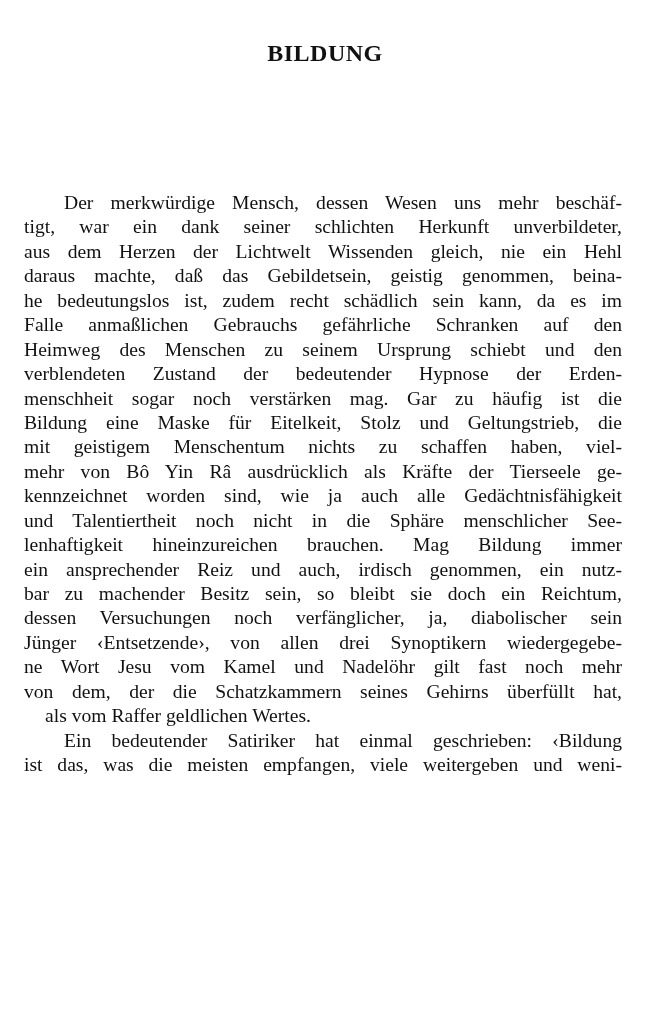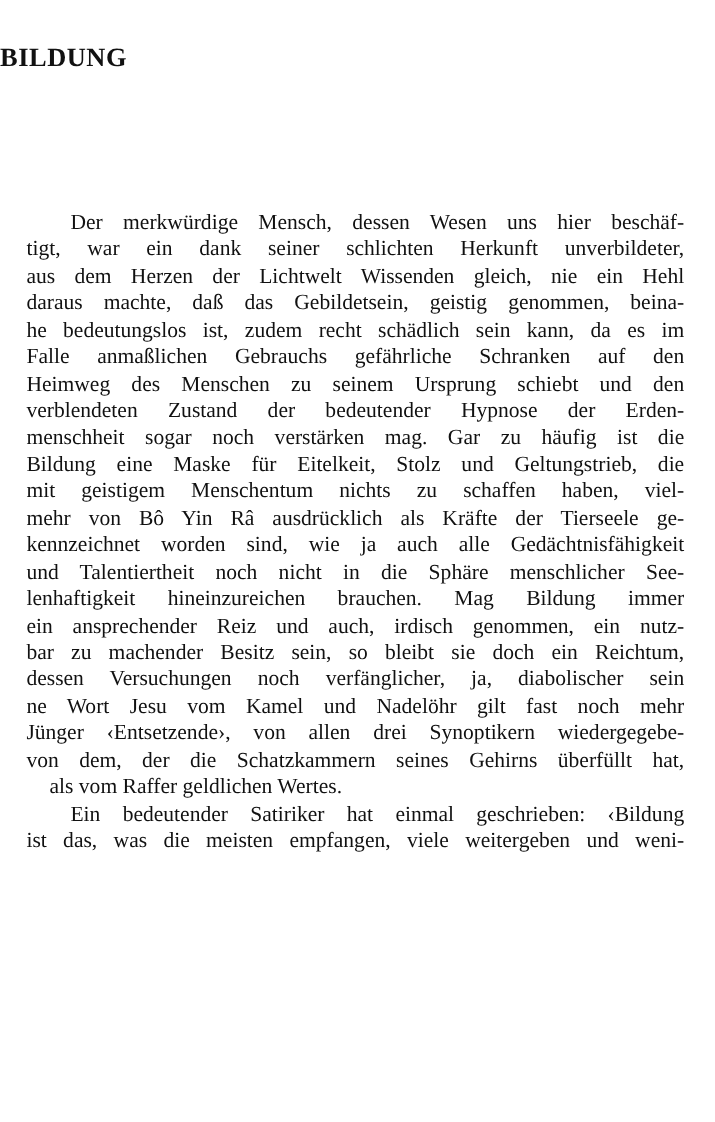--- a/index.html
+++ b/index.html
@@ -13,21 +13,21 @@
       position: relative;
       overflow: hidden;
       font-family: "Liberation Serif", "DejaVu Serif", serif;
       color: #111111;
     }
     .page-title {
       position: absolute;
       top: 22px;
       left: 0;
       width: 650px;
-      text-align: left;
+      text-align: center;
       font-size: 24px;
       letter-spacing: 0.5px;
       line-height: 30px;
     }
     .body-text {
       position: absolute;
       top: 191px;
       left: 24px;
       width: 598px;
       font-size: 19.6px;
@@ -56,39 +56,39 @@
       line-height: 24px;
       margin-top: 48px;
     }
   </style>
 </head>
 <body>
 
 <h1 class="page-title">BILDUNG</h1>
 
 <div class="body-text">
-  <span class="line indent">Der merkwürdige Mensch, dessen Wesen uns hier beschäf-</span>
+  <span class="line indent">Der merkwürdige Mensch, dessen Wesen uns mehr beschäf-</span>
   <span class="line">tigt, war ein dank seiner schlichten Herkunft unverbildeter,</span>
   <span class="line">aus dem Herzen der Lichtwelt Wissenden gleich, nie ein Hehl</span>
   <span class="line">daraus machte, daß das Gebildetsein, geistig genommen, beina-</span>
   <span class="line">he bedeutungslos ist, zudem recht schädlich sein kann, da es im</span>
   <span class="line">Falle anmaßlichen Gebrauchs gefährliche Schranken auf den</span>
   <span class="line">Heimweg des Menschen zu seinem Ursprung schiebt und den</span>
   <span class="line">verblendeten Zustand der bedeutender Hypnose der Erden-</span>
   <span class="line">menschheit sogar noch verstärken mag. Gar zu häufig ist die</span>
   <span class="line">Bildung eine Maske für Eitelkeit, Stolz und Geltungstrieb, die</span>
   <span class="line">mit geistigem Menschentum nichts zu schaffen haben, viel-</span>
   <span class="line">mehr von Bô Yin Râ ausdrücklich als Kräfte der Tierseele ge-</span>
   <span class="line">kennzeichnet worden sind, wie ja auch alle Gedächtnisfähigkeit</span>
   <span class="line">und Talentiertheit noch nicht in die Sphäre menschlicher See-</span>
   <span class="line">lenhaftigkeit hineinzureichen brauchen. Mag Bildung immer</span>
   <span class="line">ein ansprechender Reiz und auch, irdisch genommen, ein nutz-</span>
   <span class="line">bar zu machender Besitz sein, so bleibt sie doch ein Reichtum,</span>
   <span class="line">dessen Versuchungen noch verfänglicher, ja, diabolischer sein</span>
+  <span class="line">Jünger ‹Entsetzende›, von allen drei Synoptikern wiedergegebe-</span>
   <span class="line">ne Wort Jesu vom Kamel und Nadelöhr gilt fast noch mehr</span>
-  <span class="line">Jünger ‹Entsetzende›, von allen drei Synoptikern wiedergegebe-</span>
   <span class="line">von dem, der die Schatzkammern seines Gehirns überfüllt hat,</span>
   <span class="line last">als vom Raffer geldlichen Wertes.</span>
   <span class="line indent">Ein bedeutender Satiriker hat einmal geschrieben: ‹Bildung</span>
   <span class="line">ist das, was die meisten empfangen, viele weitergeben und weni-</span>
 </div>
 
 <div class="page-number">25</div>
 
 </body></html>

